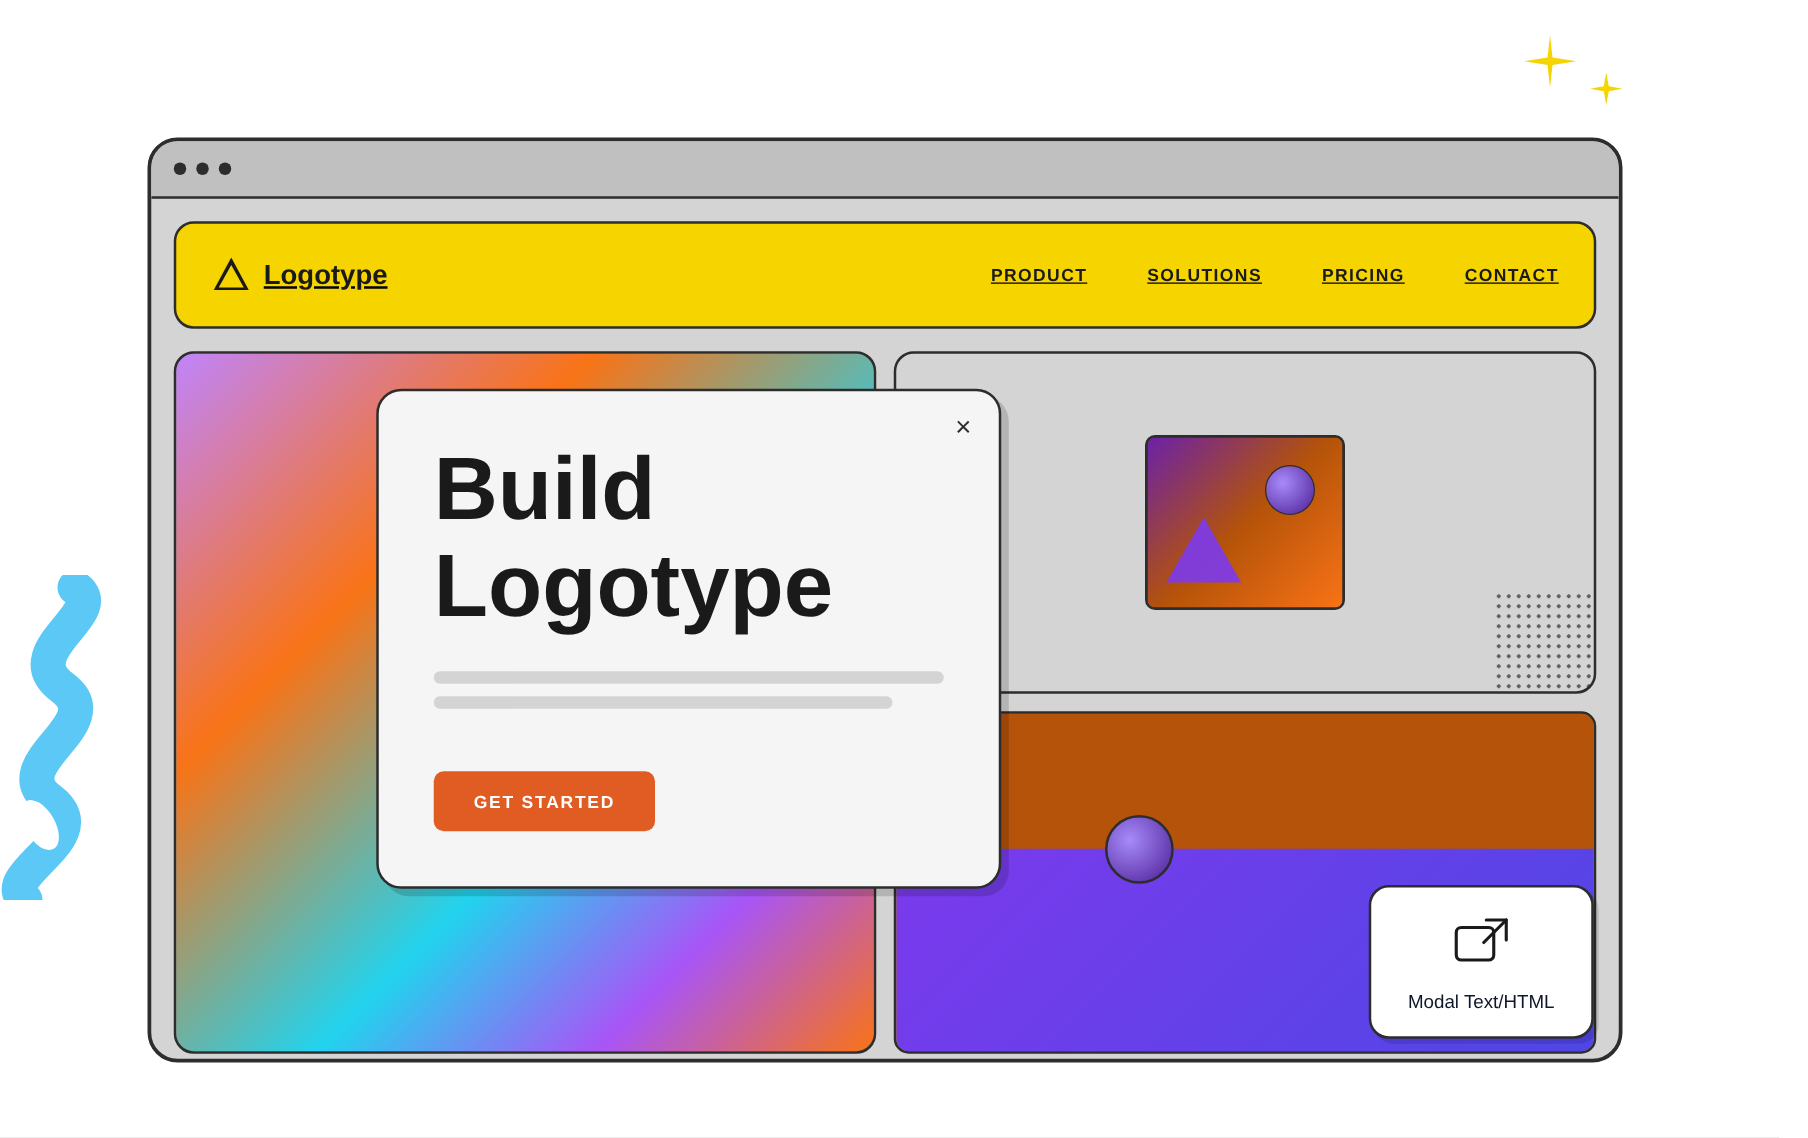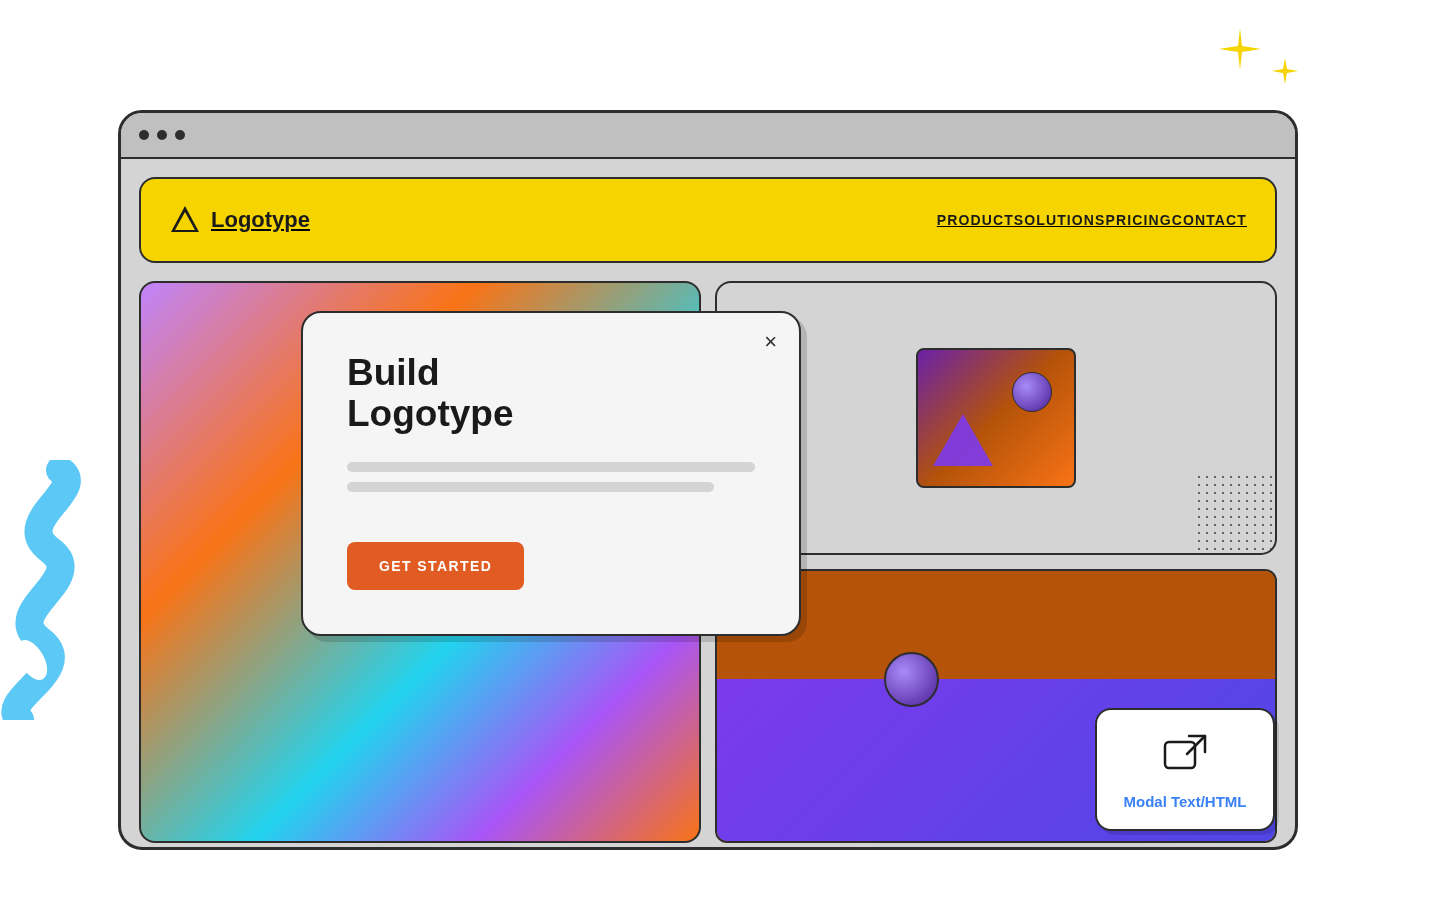--- a/index.html
+++ b/index.html
@@ -92,20 +92,21 @@
       margin-right: auto;
     }
 
     .logo-icon {
       width: 32px;
       height: 32px;
     }
 
     .nav-links {
       display: flex;
+      gap: 48px;
       list-style: none;
     }
 
     .nav-link {
       font-size: 14px;
       font-weight: 600;
       letter-spacing: 0.08em;
       color: #1a1a1a;
       text-transform: uppercase;
       cursor: pointer;
@@ -222,21 +223,21 @@
       top: 18px;
       right: 22px;
       font-size: 22px;
       color: #2d2d2d;
       cursor: pointer;
       font-weight: 300;
       line-height: 1;
     }
 
     .modal-title {
-      font-size: 37px;
+      font-size: 71px;
       font-weight: 800;
       color: #1a1a1a;
       line-height: 1.1;
       margin-bottom: 28px;
     }
 
     .modal-line {
       height: 10px;
       background: #d4d4d4;
       border-radius: 5px;
@@ -280,22 +281,22 @@
       width: 48px;
       height: 48px;
       margin: 0 auto 12px;
       display: flex;
       align-items: center;
       justify-content: center;
     }
 
     .modal-html-label {
       font-size: 15px;
-      font-weight: 700;
-      color: #3b82f6;
+      font-weight: 400;
+      color: #0f172a;
       line-height: 1.3;
     }
 
     
     .panel-right-bottom-art {
       width: 100%;
       height: 100%;
       position: relative;
       overflow: hidden;
     }

